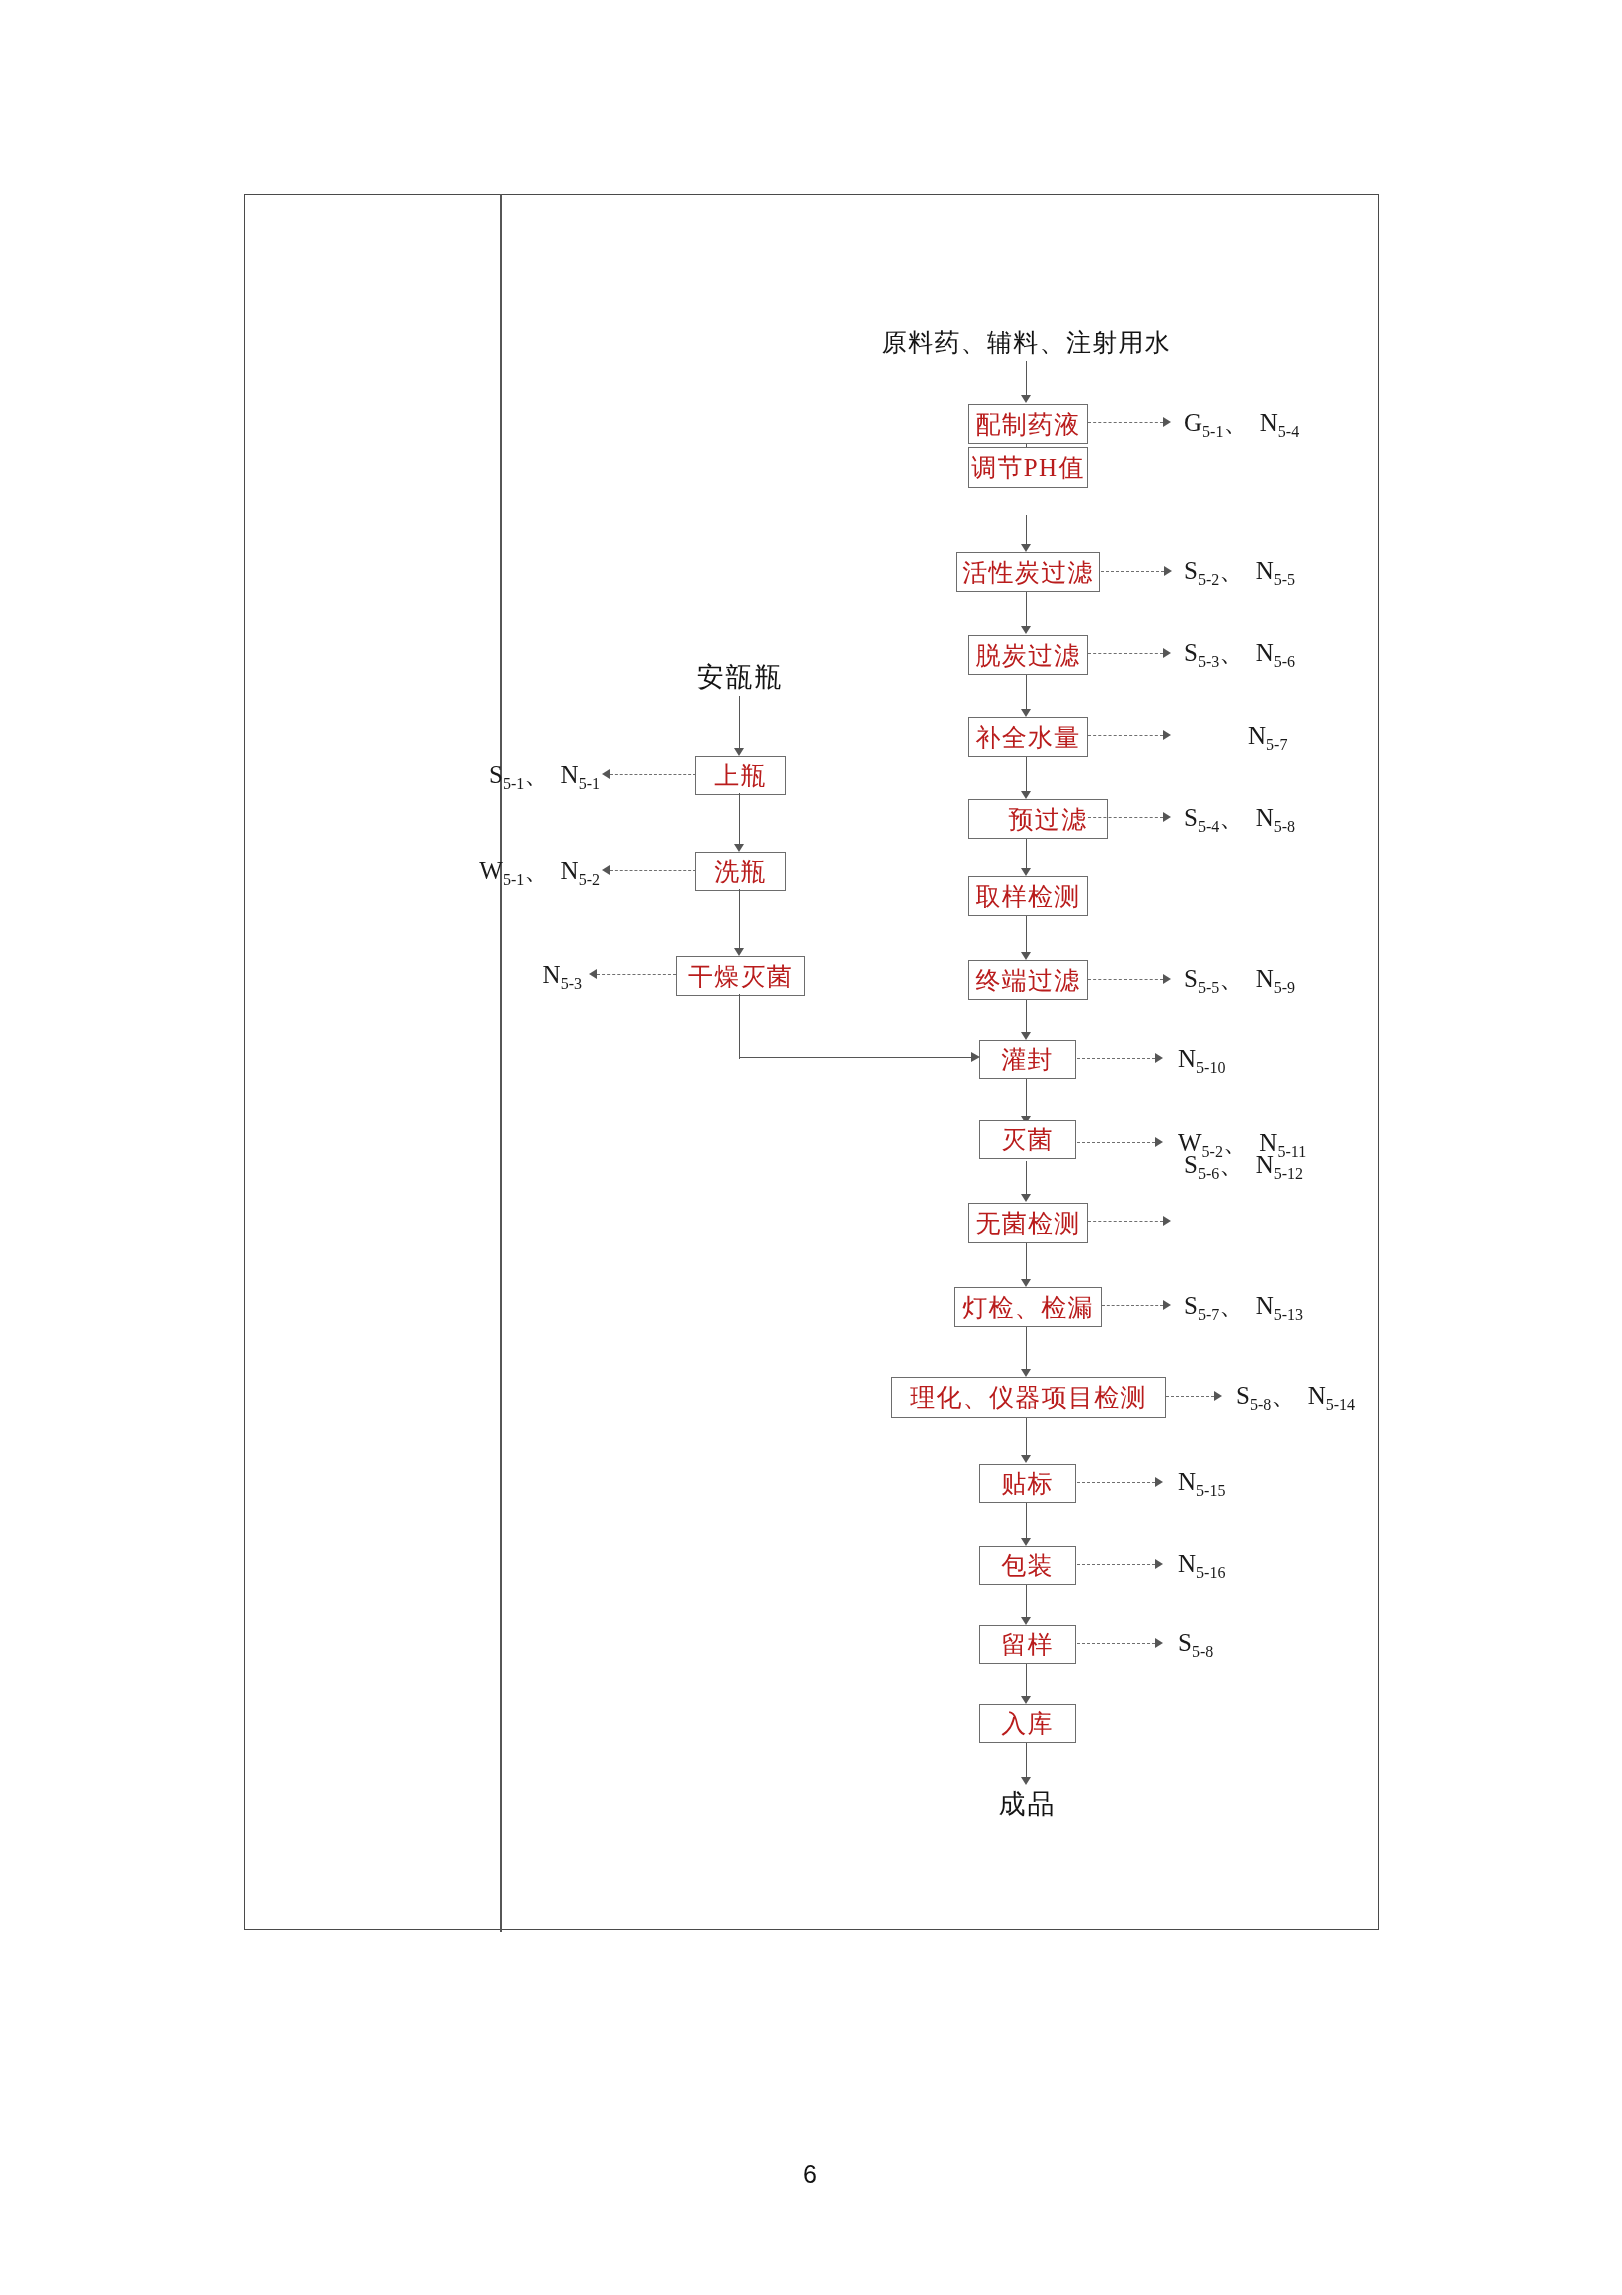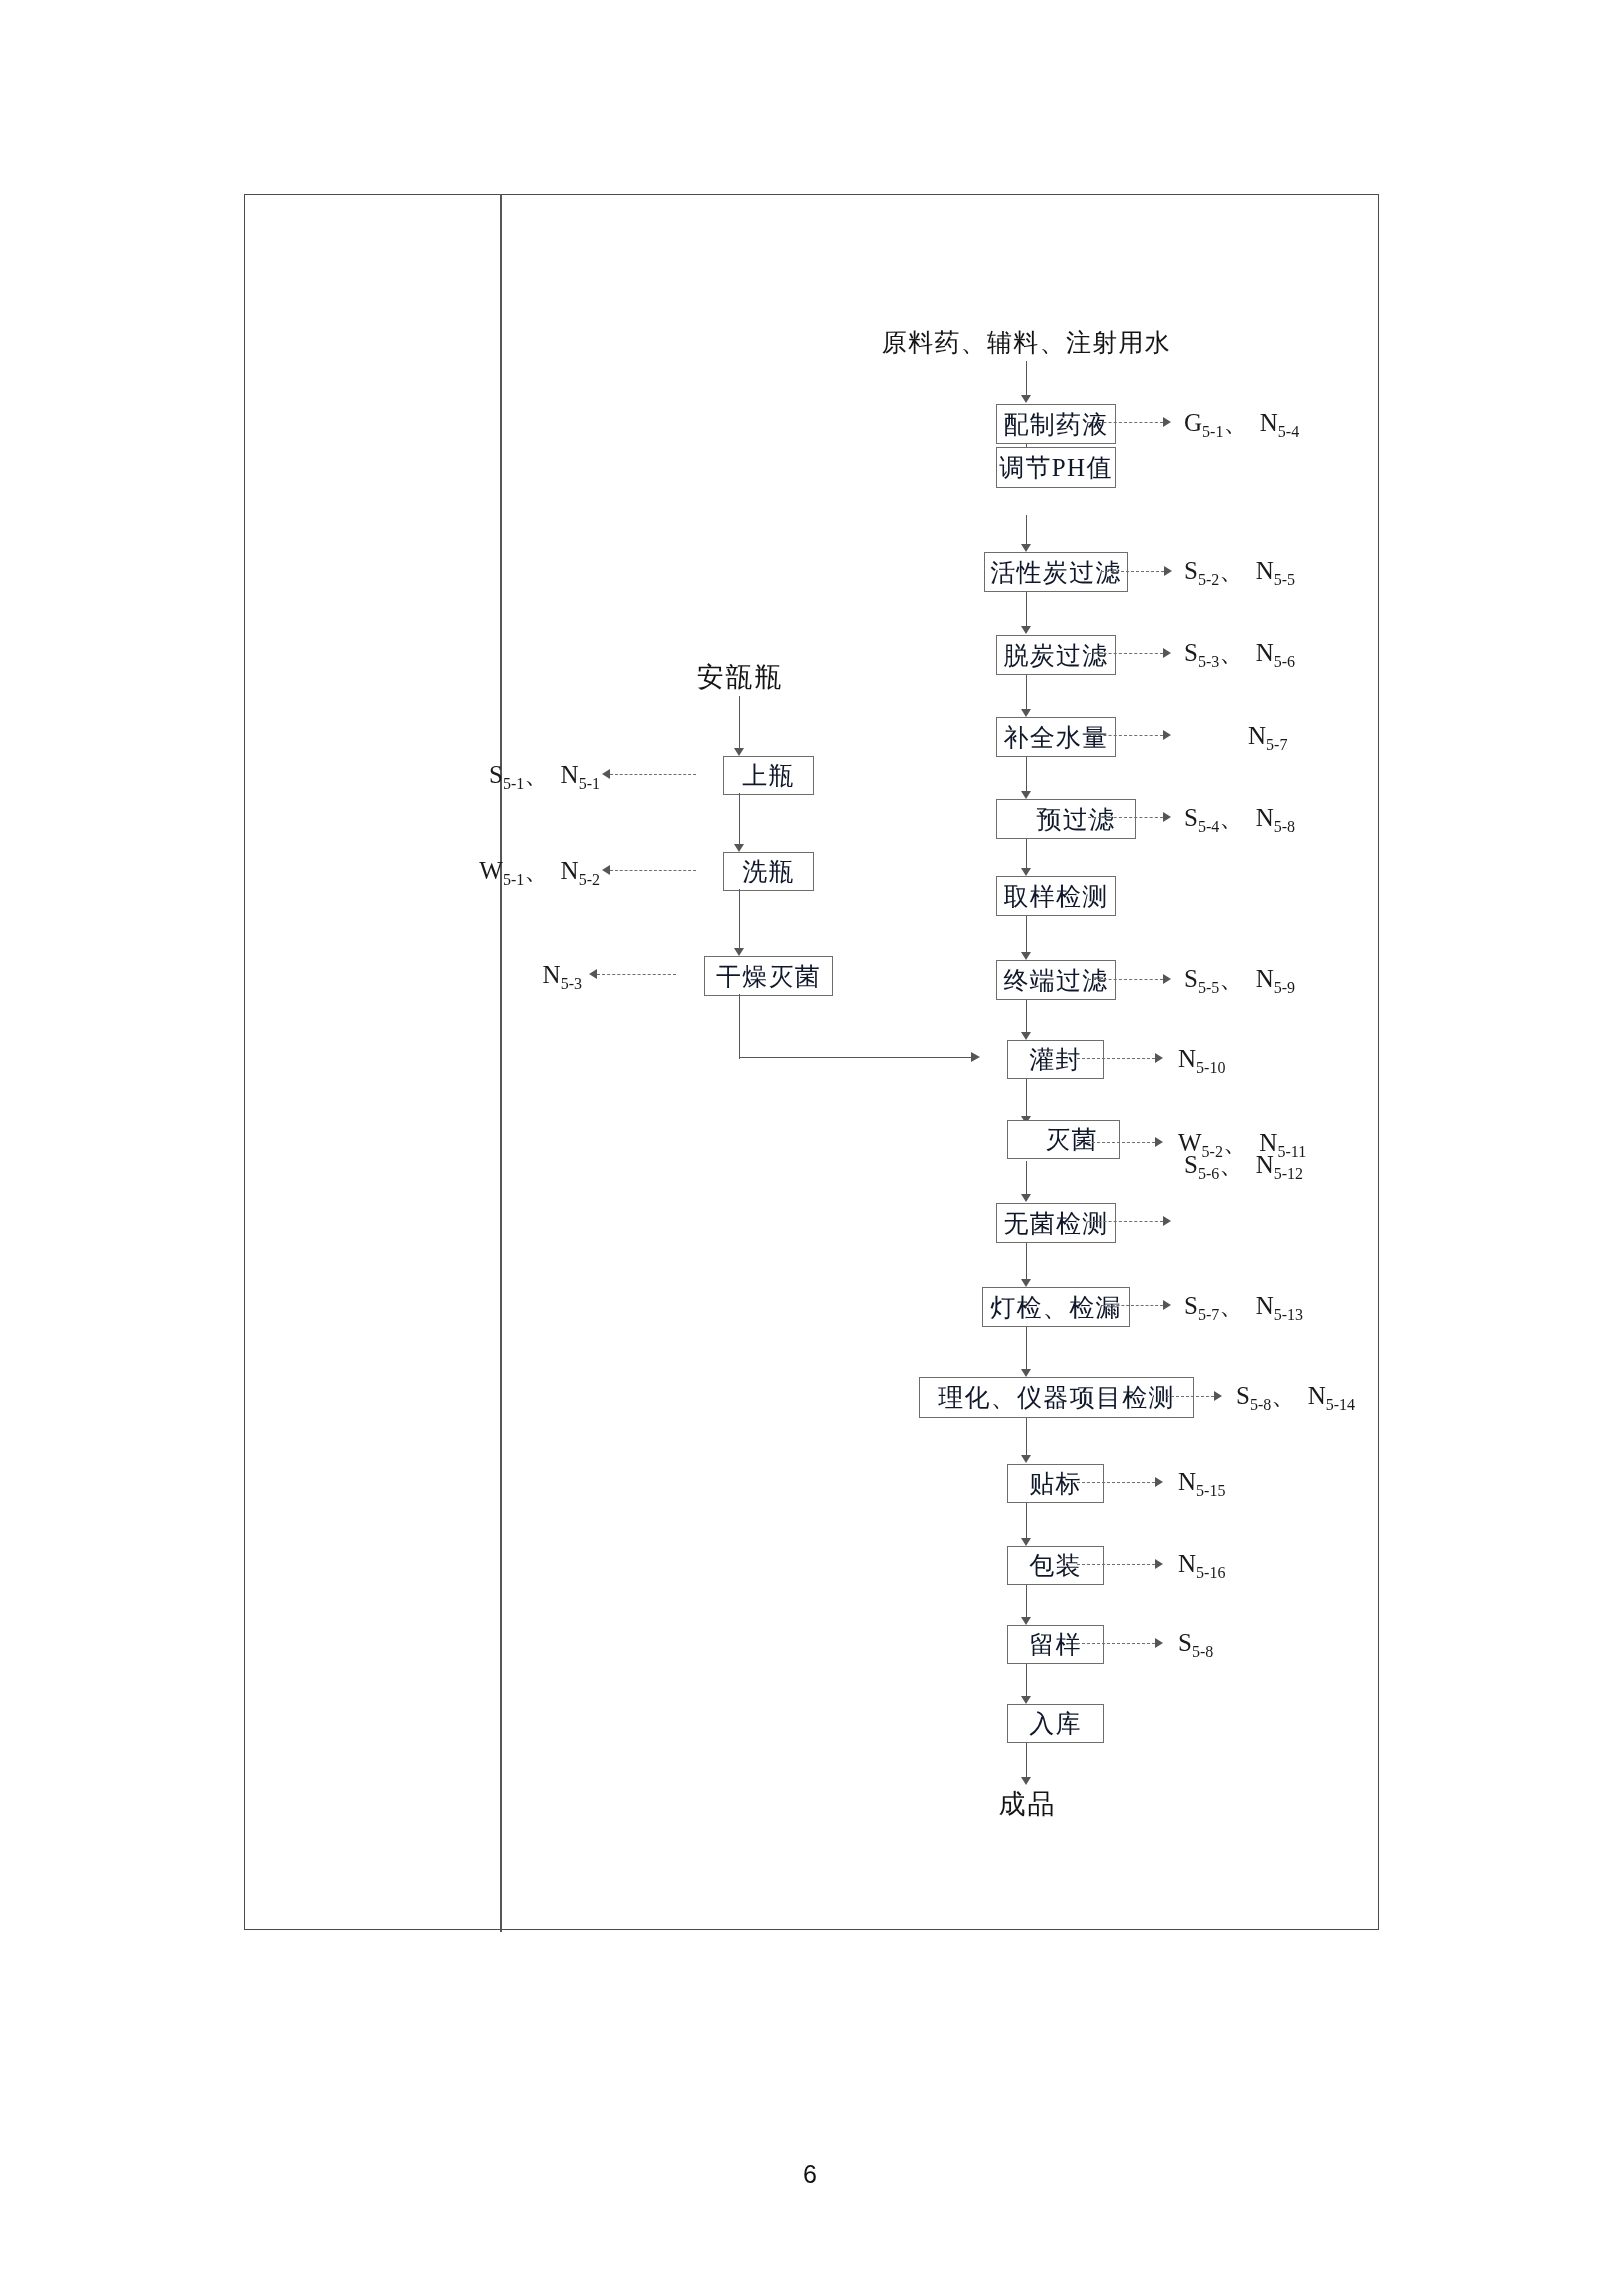--- a/index.html
+++ b/index.html
@@ -1,21 +1,21 @@
 <!DOCTYPE html>
 <html style="font-size:10px"><head>
 <meta charset="utf-8">
 <style>
   html,body{margin:0;padding:0;background:#ffffff;}
   .page{position:relative;width:1623px;height:2295px;background:#ffffff;overflow:hidden;
         font-family:"Liberation Serif","DejaVu Serif",serif;color:#141414;}
   .frame{position:absolute;border:1.9px solid #4a4a4a;background:transparent;}
   .vdivider{position:absolute;background:#565656;}
   .fbox{position:absolute;border:1.3px solid #6d6d6d;background:#fff;display:flex;align-items:center;
-        justify-content:center;font-size:25px;letter-spacing:1.3px;color:#0f172a;white-space:nowrap;margin-left:28px;}
+        justify-content:center;font-size:25px;letter-spacing:1.3px;color:#b91c1c;white-space:nowrap;}
   .txt{position:absolute;text-align:center;white-space:nowrap;}
   .title{font-size:33px;font-weight:bold;letter-spacing:3.8px;color:#0d0d0d;}
   .lbl{font-size:25px;letter-spacing:1.3px;}
   .lbl-sm{font-size:27px;letter-spacing:1.9px;}
   .varrow{position:absolute;width:1.3px;background:#565656;}
   .varrow::after{content:"";position:absolute;left:-5px;bottom:-8.2px;width:0;height:0;
         border-left:5.7px solid transparent;border-right:5.7px solid transparent;border-top:8.2px solid #565656;}
   .vline{position:absolute;width:1.3px;background:#565656;}
   .hline{position:absolute;height:1.3px;background:#565656;}
   .head-right{position:absolute;width:0;height:0;border-top:5.7px solid transparent;
@@ -64,21 +64,21 @@
 
   <div class="fbox" style="left:968px;top:404px;width:118px;height:38px;">配制药液</div>
   <div class="fbox" style="left:968px;top:447px;width:118px;height:39px;">调节PH值</div>
   <div class="fbox" style="left:956px;top:552px;width:142px;height:38px;">活性炭过滤</div>
   <div class="fbox" style="left:968px;top:635px;width:118px;height:38px;">脱炭过滤</div>
   <div class="fbox" style="left:968px;top:717px;width:118px;height:38px;">补全水量</div>
   <div class="fbox" style="left:968px;top:799px;width:118px;height:38px;padding-left:20px;">预过滤</div>
   <div class="fbox" style="left:968px;top:876px;width:118px;height:38px;">取样检测</div>
   <div class="fbox" style="left:968px;top:960px;width:118px;height:38px;">终端过滤</div>
   <div class="fbox" style="left:979px;top:1040px;width:95px;height:37px;">灌封</div>
-  <div class="fbox" style="left:979px;top:1120px;width:95px;height:37px;padding-left:16px;">灭菌</div>
+  <div class="fbox" style="left:979px;top:1120px;width:95px;height:37px;">灭菌</div>
   <div class="fbox" style="left:968px;top:1203px;width:118px;height:38px;">无菌检测</div>
   <div class="fbox" style="left:954px;top:1287px;width:146px;height:38px;">灯检、检漏</div>
   <div class="fbox" style="left:891px;top:1377px;width:273px;height:39px;">理化、仪器项目检测</div>
   <div class="fbox" style="left:979px;top:1464px;width:95px;height:37px;">贴标</div>
   <div class="fbox" style="left:979px;top:1546px;width:95px;height:37px;">包装</div>
   <div class="fbox" style="left:979px;top:1625px;width:95px;height:37px;">留样</div>
   <div class="fbox" style="left:979px;top:1704px;width:95px;height:37px;">入库</div>
 
   <div class="txt lbl-sm" style="left:964px;top:1786px;width:127px;">成品</div>
 

